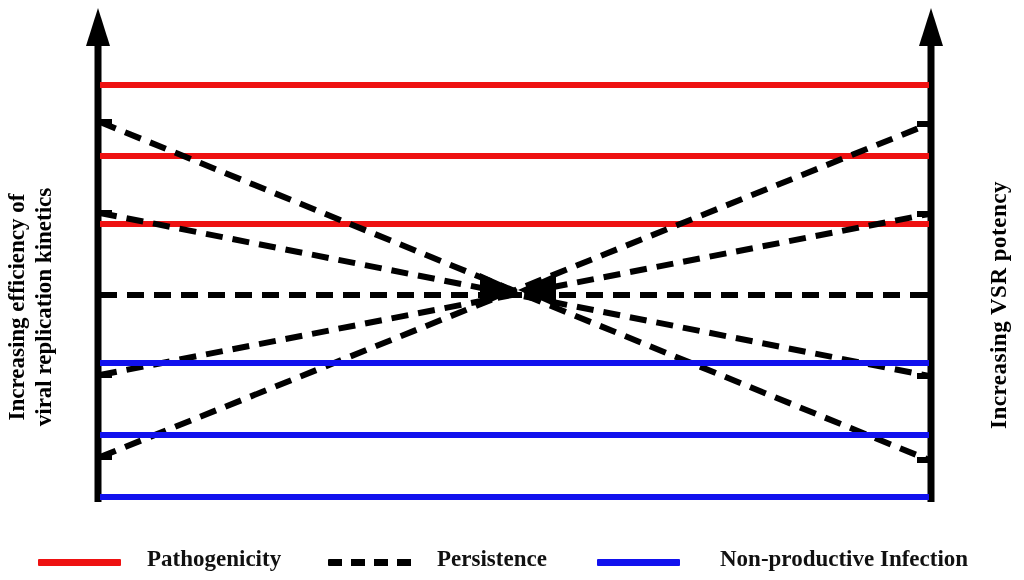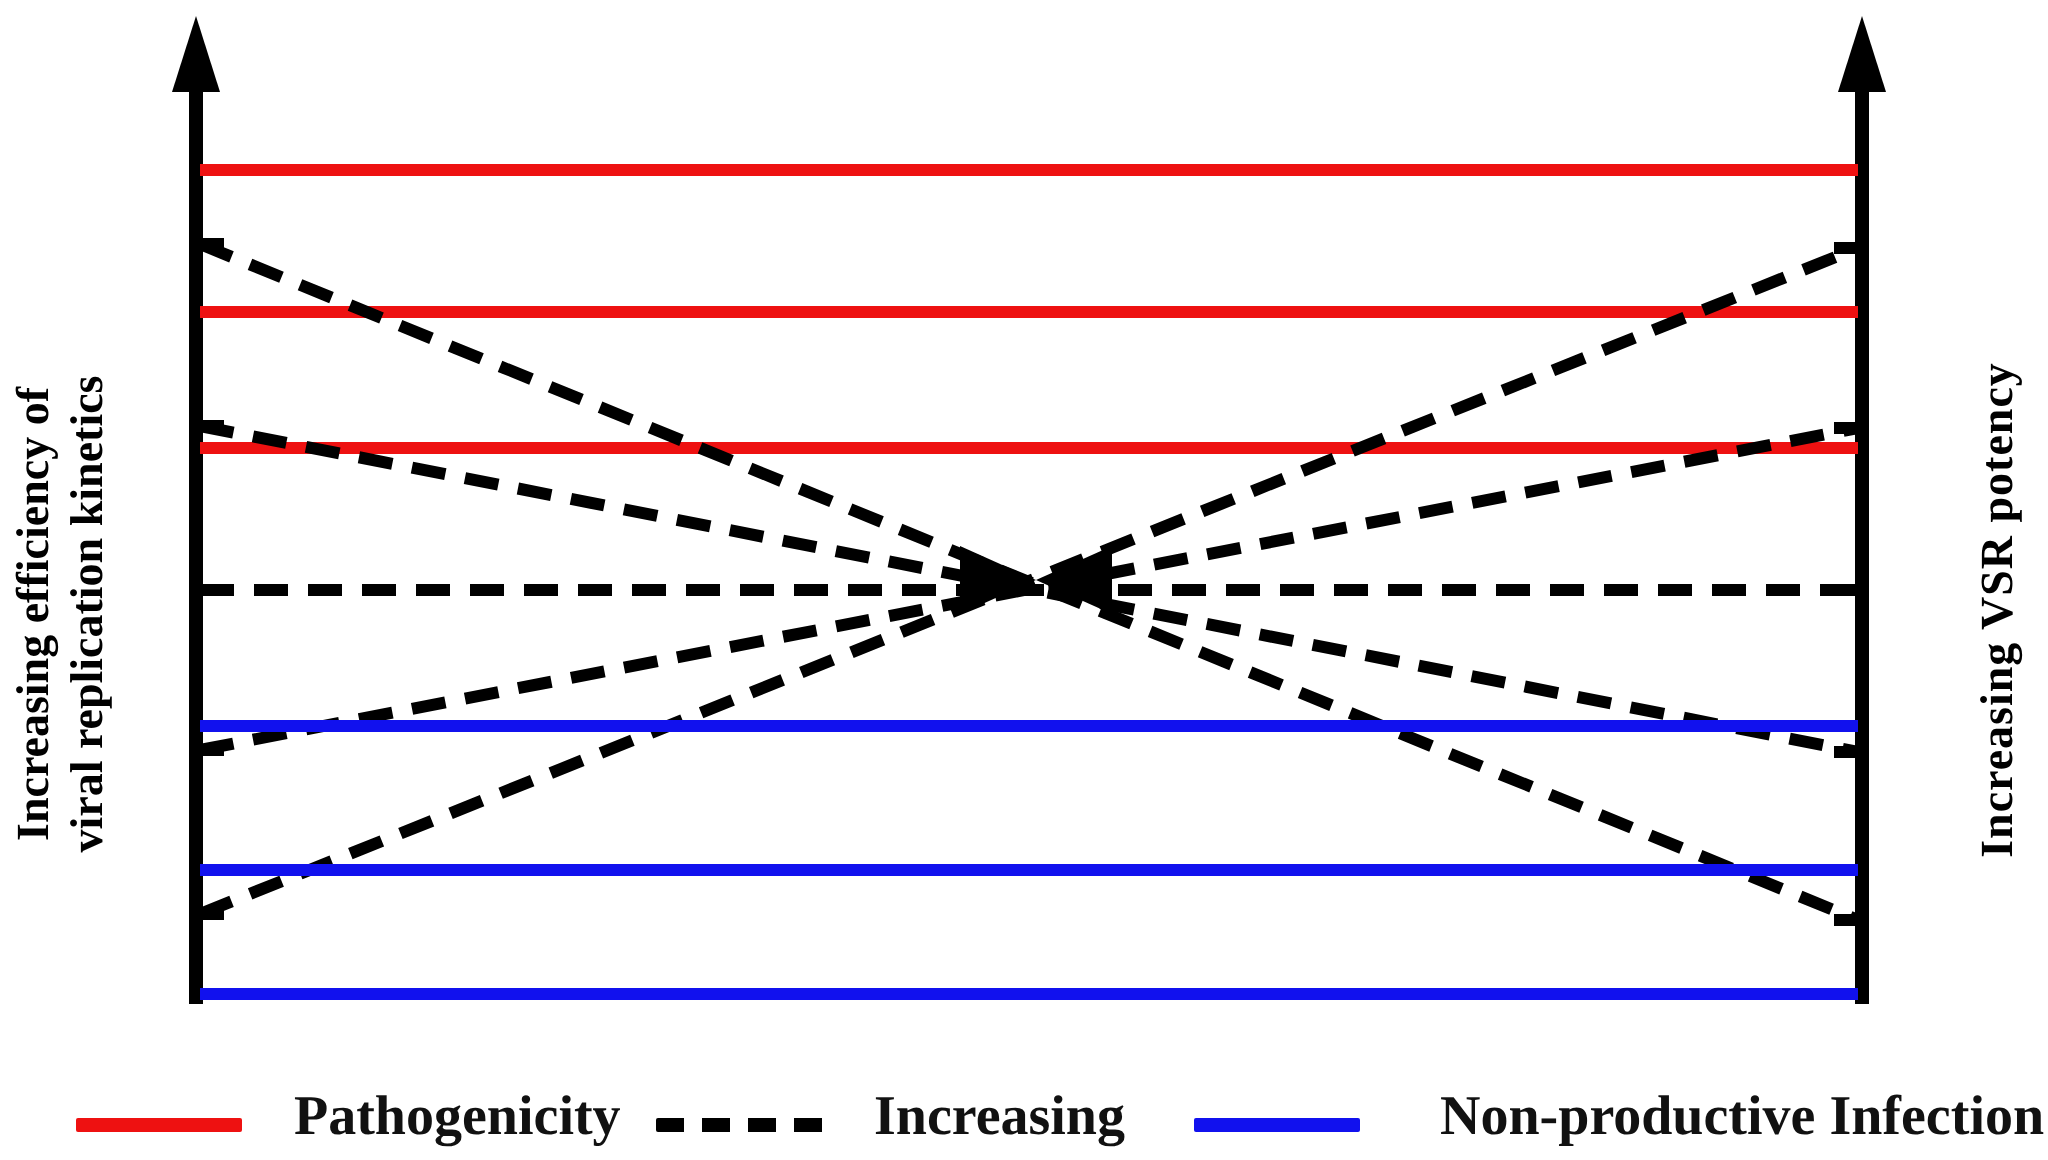--- a/index.html
+++ b/index.html
@@ -27,21 +27,21 @@
     position: absolute;
     left: 0; top: 530px;
     width: 1024px; height: 50px;
   }
   .lg-swatch { position: absolute; top: 29px; height: 7px; border-radius: 1px; }
   .sw-0 { left: 38px;  width: 83px; }
   .sw-1 { left: 328px; width: 84px; }
   .sw-2 { left: 597px; width: 83px; }
   .lg-label {
     position: absolute; top: 15px;
-    font-weight: bold; font-size: 28px; color: #111;
+    font-weight: bold; font-size: 23px; color: #111;
     line-height: 28px; white-space: nowrap;
   }
   .lb-0 { left: 147px; }
   .lb-1 { left: 437px; }
   .lb-2 { left: 720px; }
 </style>
 </head>
 <body>
 
 <div class="stage">
@@ -79,19 +79,19 @@
   <div class="axis-label left-label">Increasing efficiency of
 viral replication kinetics</div>
 
   <div class="axis-label right-label">Increasing VSR potency</div>
 
   <div class="legend">
     <div class="lg-swatch sw-0" style="background: rgb(238, 17, 17);"></div>
     <div class="lg-label lb-0">Pathogenicity</div>
 
     <div class="lg-swatch sw-1" style="background: repeating-linear-gradient(90deg, rgb(0, 0, 0) 0px, rgb(0, 0, 0) 14px, transparent 14px, transparent 23px);"></div>
-    <div class="lg-label lb-1">Increasing</div>
+    <div class="lg-label lb-1">Persistence</div>
 
     <div class="lg-swatch sw-2" style="background: rgb(17, 17, 238);"></div>
     <div class="lg-label lb-2">Non-productive Infection</div>
   </div>
 
 </div>
 
 </body></html>

